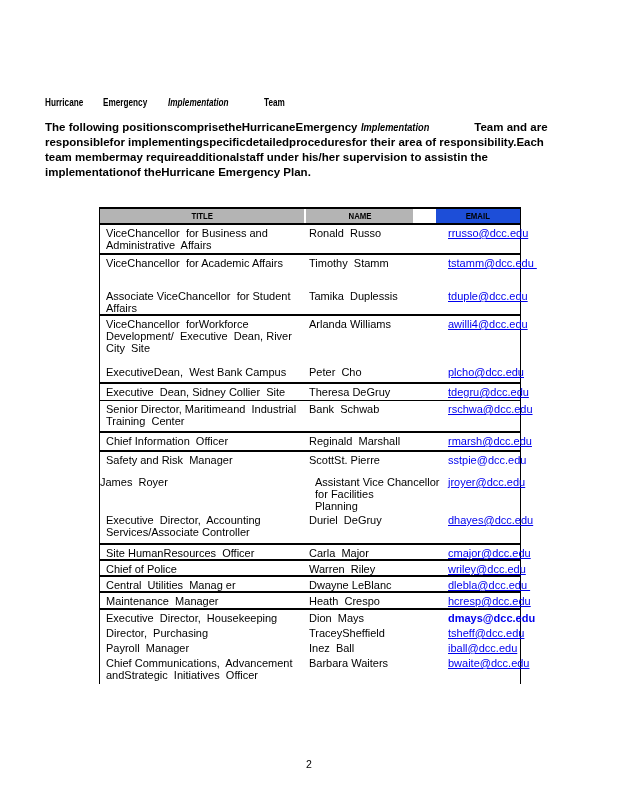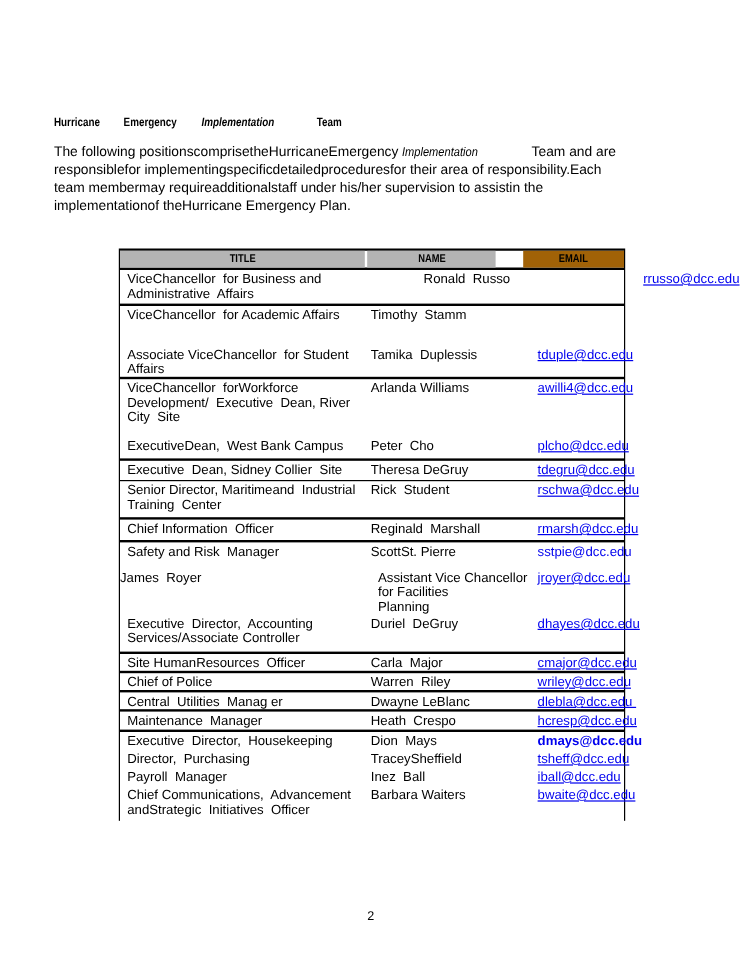--- a/index.html
+++ b/index.html
@@ -13,21 +13,21 @@
   .heading{position:absolute;left:45px;top:97px;height:12px;width:300px;}
   .heading .hw{
     position:absolute;top:0;font-size:10px;font-weight:bold;white-space:nowrap;
     display:inline-block;transform:scaleX(0.82);transform-origin:left center;
   }
   .hw.w0{left:0;}
   .hw.w1{left:58px;}
   .hw.w2{left:123px;font-style:italic;}
   .hw.w3{left:219px;}
   
-  .intro{position:absolute;left:45px;top:120px;width:540px;font-size:11.5px;line-height:15px;}
+  .intro{position:absolute;left:45px;top:120px;width:540px;font-size:11.5px;line-height:15px;font-weight:bold;}
   .intro .ln{display:block;white-space:pre-wrap;}
   .intro .it{
     font-style:italic;font-size:10.5px;display:inline-block;
     transform:scaleX(0.88);transform-origin:left center;
   }
   .intro .gap{display:inline-block;width:36px;}
   
   .tbl{position:absolute;left:99px;top:207px;width:422px;}
   .thead{
     border-top:2px solid #000;border-bottom:2px solid #000;
@@ -66,32 +66,33 @@
     <span class="ln"><span>The following positionscomprisetheHurricaneEmergency </span><span class="it">Implementation</span><span class="gap"></span><span>Team and are</span></span>
     <span class="ln">responsiblefor implementingspecificdetailedproceduresfor their area of responsibility.Each</span>
     <span class="ln">team membermay requireadditionalstaff under his/her supervision to assistin the</span>
     <span class="ln">implementationof theHurricane Emergency Plan.</span>
   </div>
 
   <div class="tbl">
     <div class="thead">
       <div class="th t0" style="background: rgb(180, 180, 180);"><span class="cth">TITLE</span></div>
       <div class="th t1" style="background: rgb(180, 180, 180);"><span class="cth">NAME</span></div>
-      <div class="th t2" style="background: #a16207; margin-left: 21px;"><span class="cth">EMAIL</span></div>
+      <div class="th t2" style="background: #1d4ed8; margin-left: 21px;"><span class="cth">EMAIL</span></div>
     </div>
     <div class="tbody">
-        <div class="row" style="min-height: 28px; border-bottom: 2px solid rgb(0, 0, 0); gap: 44px;">
+        <div class="row" style="min-height: 28px; border-bottom: 2px solid rgb(0, 0, 0);">
           <div class="cell title">ViceChancellor  for Business and
 Administrative  Affairs</div>
           <div class="cell name">Ronald  Russo</div>
           <div class="cell email"><a class="u" style="color: rgb(0, 0, 238);">rrusso@dcc.edu</a></div>
         </div>
         <div class="row" style="min-height: 33px; border-bottom: none;">
           <div class="cell title">ViceChancellor  for Academic Affairs</div>
           <div class="cell name">Timothy  Stamm</div>
+          <div class="cell email"><a class="u" style="color: rgb(0, 0, 238);">tstamm@dcc.edu </a></div>
         </div>
         <div class="row" style="min-height: 22px; border-bottom: 2px solid rgb(0, 0, 0);">
           <div class="cell title">Associate ViceChancellor  for Student
 Affairs</div>
           <div class="cell name">Tamika  Duplessis</div>
           <div class="cell email"><a class="u" style="color: rgb(0, 0, 238);">tduple@dcc.edu</a></div>
         </div>
         <div class="row" style="min-height: 41px; border-bottom: none;">
           <div class="cell title">ViceChancellor  forWorkforce
 Development/  Executive  Dean, River
@@ -105,21 +106,21 @@
           <div class="cell email" style="padding-top: 9px;"><a class="u" style="color: rgb(0, 0, 238);">plcho@dcc.edu</a></div>
         </div>
         <div class="row" style="min-height: 16px; border-bottom: 1px solid rgb(0, 0, 0);">
           <div class="cell title">Executive  Dean, Sidney Collier  Site</div>
           <div class="cell name">Theresa DeGruy</div>
           <div class="cell email"><a class="u" style="color: rgb(0, 0, 238);">tdegru@dcc.edu</a></div>
         </div>
         <div class="row" style="min-height: 30px; border-bottom: 2px solid rgb(0, 0, 0);">
           <div class="cell title">Senior Director, Maritimeand  Industrial
 Training  Center</div>
-          <div class="cell name">Rick  Student</div>
+          <div class="cell name">Bank  Schwab</div>
           <div class="cell email"><a class="u" style="color: rgb(0, 0, 238);">rschwa@dcc.edu</a></div>
         </div>
         <div class="row" style="min-height: 17px; border-bottom: 2px solid rgb(0, 0, 0);">
           <div class="cell title">Chief Information  Officer</div>
           <div class="cell name">Reginald  Marshall</div>
           <div class="cell email"><a class="u" style="color: rgb(0, 0, 238);">rmarsh@dcc.edu</a></div>
         </div>
         <div class="row" style="min-height: 22px; border-bottom: none;">
           <div class="cell title">Safety and Risk  Manager</div>
           <div class="cell name">ScottSt. Pierre</div>

